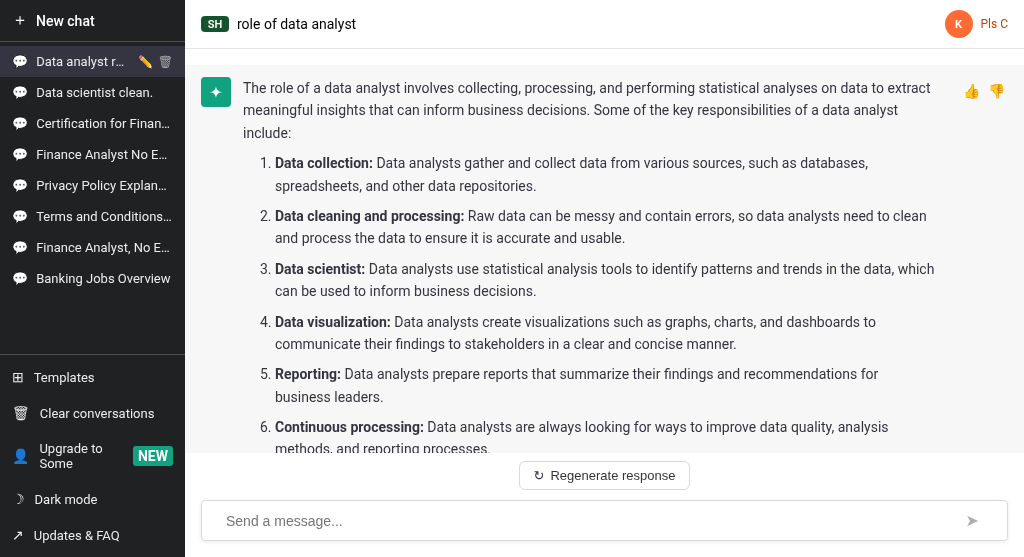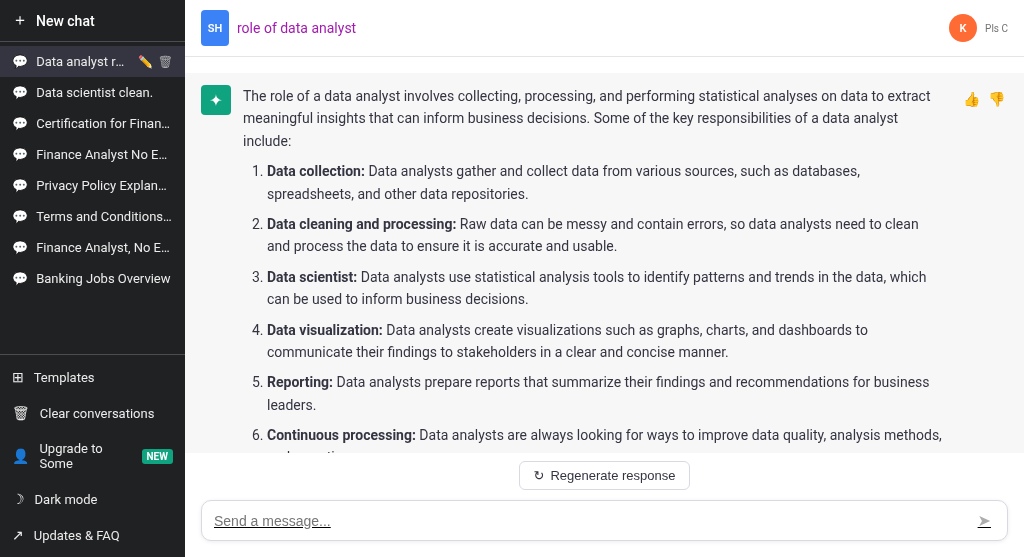--- a/index.html
+++ b/index.html
@@ -95,21 +95,21 @@
     }
 
     .sidebar-bottom-item .item-icon {
       font-size: 14px;
       flex-shrink: 0;
     }
 
     .new-badge {
       background: #10a37f;
       color: #fff;
-      font-size: 10px;
+      font-size: 14px;
       font-weight: 700;
       padding: 2px 5px;
       border-radius: 3px;
       margin-left: auto;
     }
 
     
     #main {
       flex: 1;
       display: flex;
@@ -130,34 +130,34 @@
     }
 
     .header-user {
       display: flex;
       align-items: center;
       gap: 8px;
     }
 
     .avatar-sh {
       width: 28px;
-      height: 36px;
-      background: #3b82f6;
+      height: 16px;
+      background: #14532d;
       border-radius: 4px;
       display: flex;
       align-items: center;
       justify-content: center;
       color: #fff;
       font-size: 11px;
       font-weight: 600;
     }
 
     .header-message-text {
       font-size: 14px;
-      color: #a21caf;
+      color: #000000;
     }
 
     .header-right {
       display: flex;
       align-items: center;
       gap: 8px;
     }
 
     .avatar-k {
       width: 28px;
@@ -166,22 +166,22 @@
       border-radius: 50%;
       display: flex;
       align-items: center;
       justify-content: center;
       color: #fff;
       font-size: 11px;
       font-weight: 600;
     }
 
     .header-pls {
-      font-size: 10px;
-      color: #737373;
+      font-size: 12px;
+      color: #c2410c;
     }
 
     
     #chat-area {
       flex: 1;
       overflow-y: auto;
       padding: 16px 0;
     }
 
     .message-row {
@@ -217,21 +217,21 @@
       font-size: 14px;
       color: #343541;
       line-height: 1.6;
       max-width: 750px;
     }
 
     .msg-content p { margin-bottom: 0; }
 
     .msg-content ol {
       padding-left: 20px;
-      margin: 8px 4px;
+      margin: 8px 12px;
     }
 
     .msg-content ol li {
       margin-bottom: 8px;
       line-height: 1.6;
     }
 
     .msg-actions {
       display: flex;
       gap: 4px;
@@ -271,25 +271,24 @@
       padding: 6px 14px;
       font-size: 13px;
       color: #343541;
       cursor: pointer;
     }
 
     .input-row {
       display: flex;
       align-items: center;
       border: 1px solid #d9d9e3;
-      border-radius: 10px;
-      padding: 8px 12px;
+      border-radius: 4px;
+      padding: 8px 24px;
       background: #fff;
       box-shadow: 0 1px 4px rgba(0,0,0,0.08);
-      text-decoration: underline;
     }
 
     .input-field {
       flex: 1;
       border: none;
       outline: none;
       font-size: 14px;
       color: #343541;
       background: transparent;
     }

